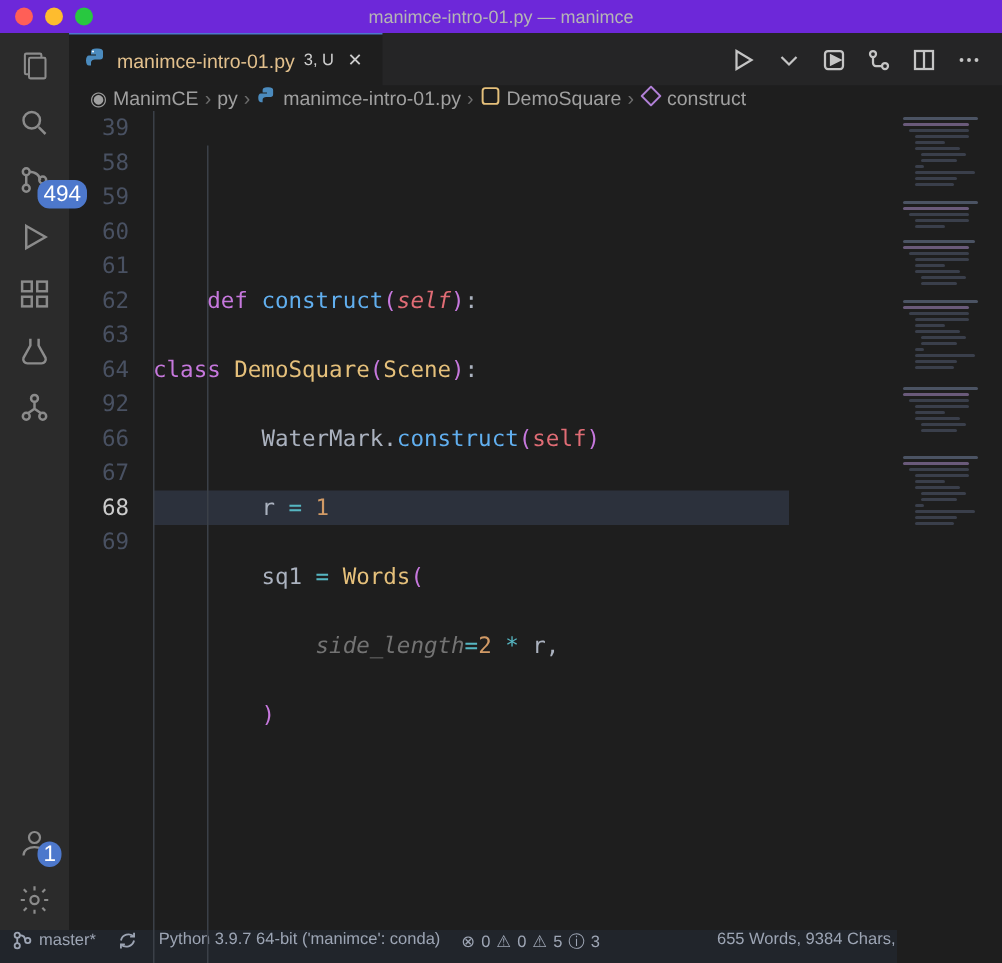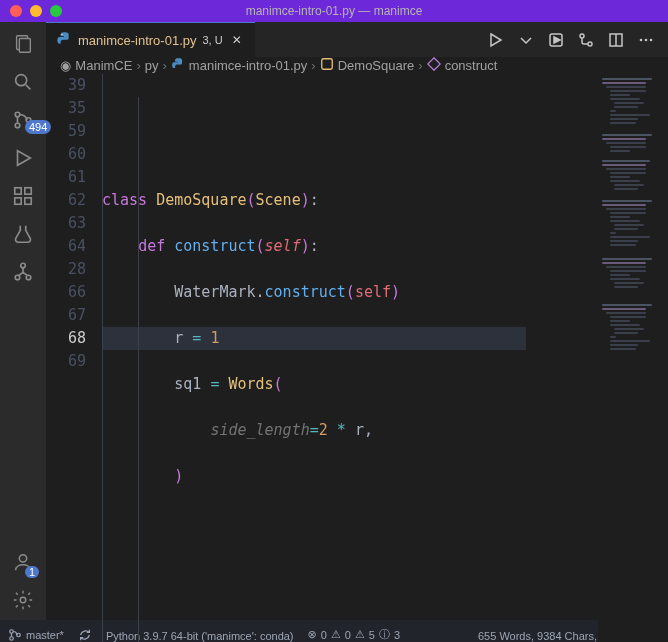--- a/index.html
+++ b/index.html
@@ -54,21 +54,21 @@
   }
   .activitybar .icon svg { width: 22px; height: 22px; }
   .activitybar .bottom-icons {
     position: absolute; bottom: 8px;
     display: flex; flex-direction: column; gap: 14px; align-items: center;
   }
   .badge {
     position: absolute;
     background: #4d78cc;
     color: #fff;
-    font-size: 11px;
+    font-size: 15px;
     border-radius: 8px;
     padding: 1px 4px;
     top: 12px; left: 14px;
   }
   .editor-area {
     flex: 1;
     display: flex;
     flex-direction: column;
     background: #1e1e1e;
   }
@@ -174,21 +174,21 @@
   .minimap .blob {
     position: absolute;
     background: #3a3f4b;
     height: 2px;
     border-radius: 1px;
   }
   .statusbar {
     height: 22px;
     background: #21252b;
     display: flex;
-    align-items: flex-end;
+    align-items: flex-start;
     font-size: 11px;
     color: #9da5b4;
     padding: 0 8px;
     gap: 14px;
   }
   .statusbar .right { margin-left: auto; display: flex; gap: 14px; align-items:center;}
   .sb-item { display:flex; align-items:center; gap:4px; cursor:pointer;}
 </style>
 </head>
 <body>
@@ -346,42 +346,42 @@
         <svg width="14" height="14" viewBox="0 0 16 16" fill="none" stroke="#b180d7" stroke-width="1.5">
             <rect x="3" y="3" width="10" height="10" transform="rotate(45 8 8)"></rect>
           </svg>
       </span>
       <span>construct</span>
     </div>
 
     <div class="editor-body">
       <div class="gutter">
         <div class="ln">39</div>
-        <div class="ln">35</div>
+        <div class="ln">58</div>
         <div class="ln">59</div>
         <div class="ln">60</div>
         <div class="ln">61</div>
         <div class="ln">62</div>
         <div class="ln">63</div>
         <div class="ln">64</div>
-        <div class="ln">28</div>
+        <div class="ln">92</div>
         <div class="ln">66</div>
         <div class="ln">67</div>
         <div class="ln active">68</div>
         <div class="ln">69</div>
       </div>
       <div class="code">
         <div class="current-line-hl" style="top:253px;"></div>
         <div class="indent-guides">
           <div class="guide-col" style="left:0px;"></div>
           <div class="guide-col" style="left:36px;top:23px;"></div>
         </div>
         <div style="position:relative;z-index:1;">
+<div class="line">    <span class="c-keyword">def</span> <span class="c-func">construct</span><span class="c-paren">(</span><span class="c-param">self</span><span class="c-paren">)</span><span class="c-ident">:</span></div>
 <div class="line"><span class="c-keyword">class</span> <span class="c-classname">DemoSquare</span><span class="c-paren">(</span><span class="c-classname">Scene</span><span class="c-paren">)</span><span class="c-ident">:</span></div>
-<div class="line">    <span class="c-keyword">def</span> <span class="c-func">construct</span><span class="c-paren">(</span><span class="c-param">self</span><span class="c-paren">)</span><span class="c-ident">:</span></div>
 <div class="line">        <span class="c-ident">WaterMark</span><span class="c-ident">.</span><span class="c-func">construct</span><span class="c-paren">(</span><span class="c-self">self</span><span class="c-paren">)</span></div>
 <div class="line">        <span class="c-ident">r</span> <span class="c-op">=</span> <span class="c-num">1</span></div>
 <div class="line">        <span class="c-ident">sq1</span> <span class="c-op">=</span> <span class="c-classname">Words</span><span class="c-paren">(</span></div>
 <div class="line">            <span class="c-kwarg">side_length</span><span class="c-op">=</span><span class="c-num">2</span> <span class="c-op">*</span> <span class="c-ident">r</span><span class="c-ident">,</span></div>
 <div class="line">        <span class="c-paren">)</span></div>
 
 
 
         </div>
       </div>

